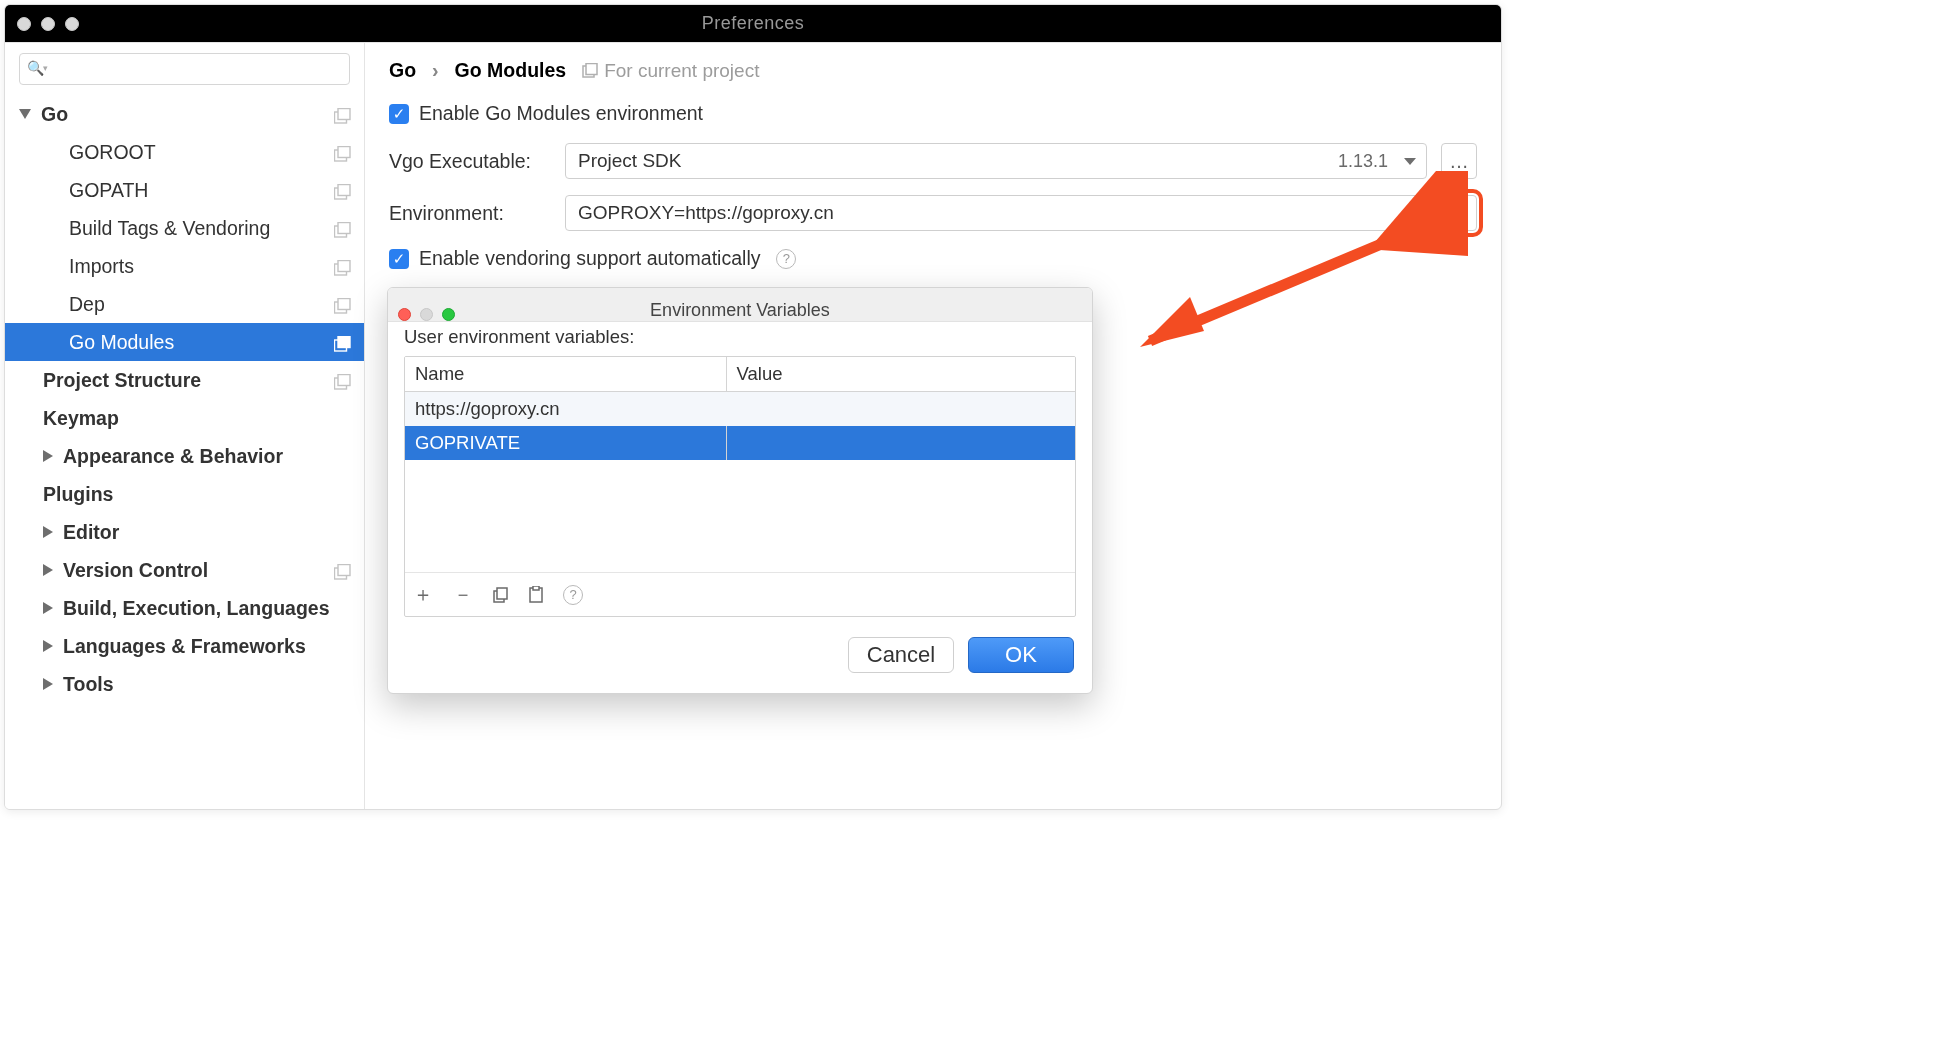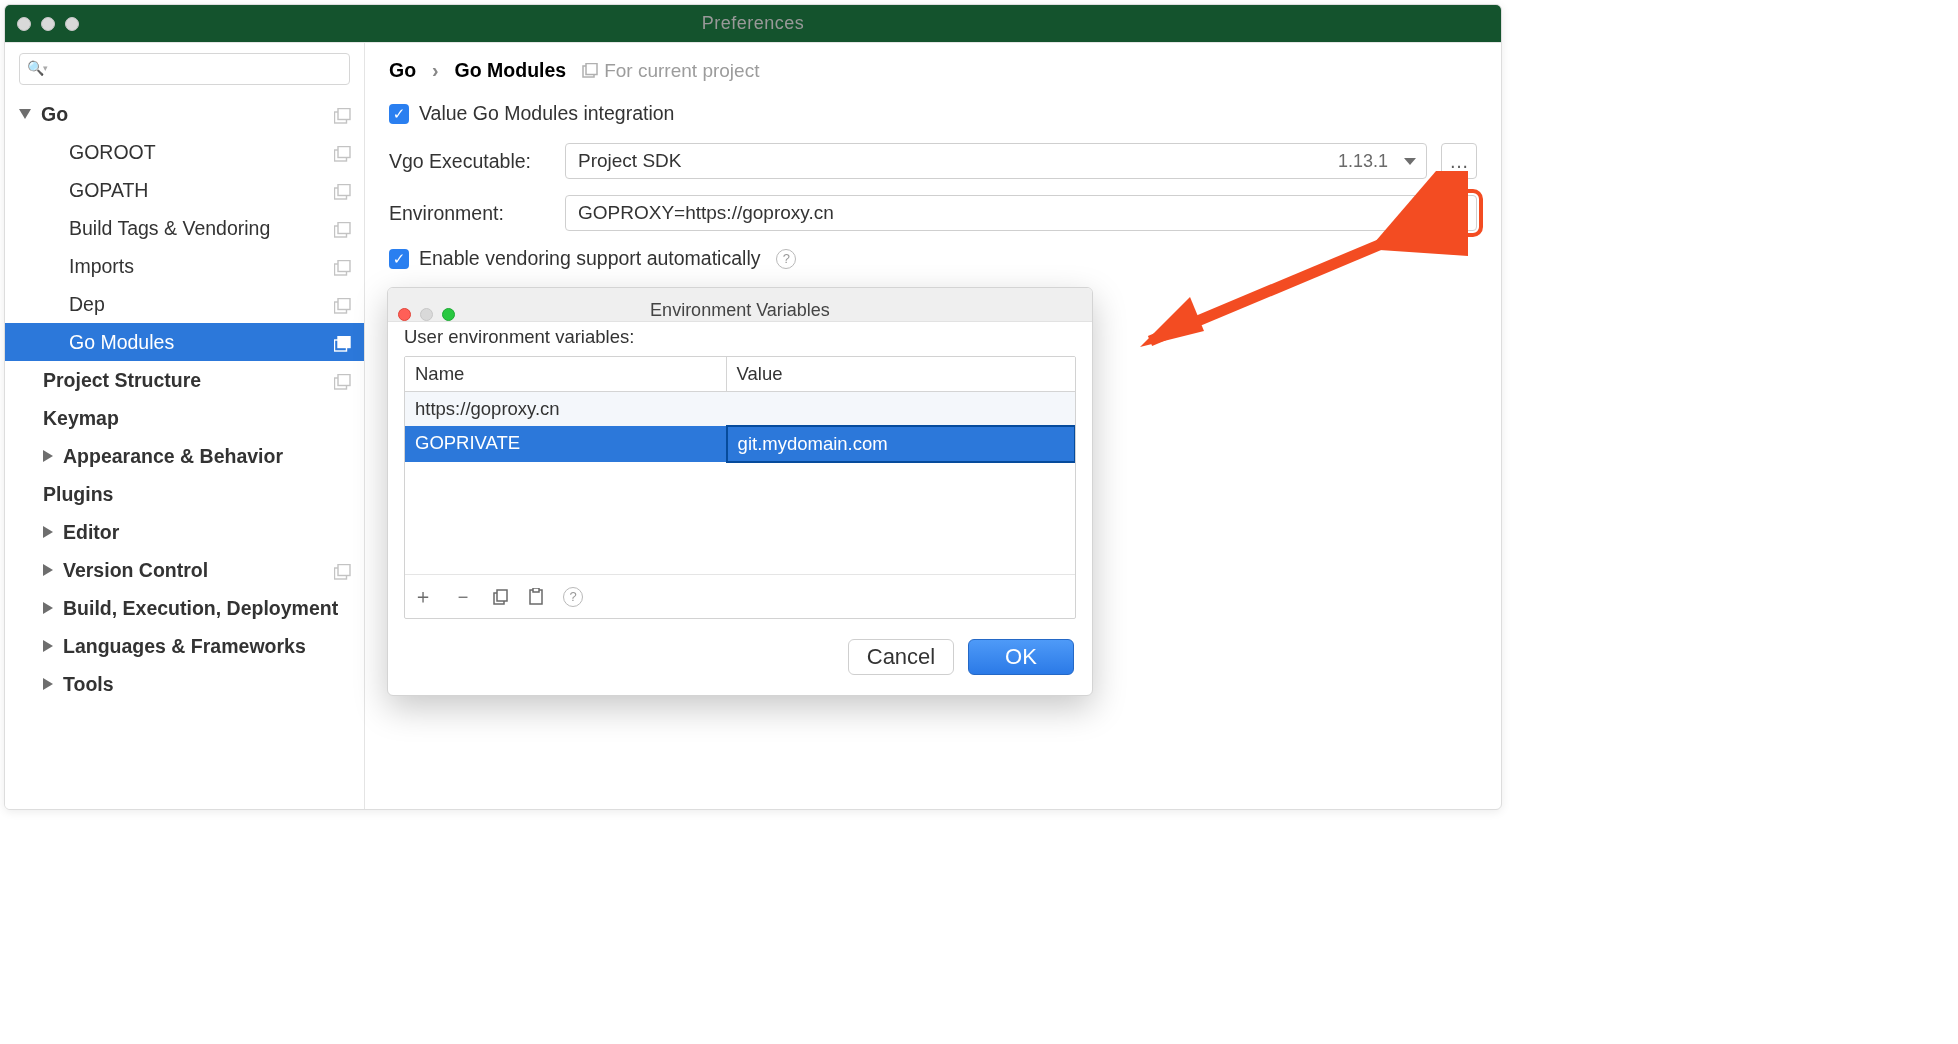--- a/index.html
+++ b/index.html
@@ -22,21 +22,21 @@
     border-radius: 6px;
     box-shadow: 0 2px 10px rgba(0,0,0,0.08);
     margin: 4px 0 0 4px;
     display: flex;
     flex-direction: column;
     overflow: hidden;
     position: relative;
   }
   .titlebar {
     height: 38px;
-    background: #14532d;
+    background: #000000;
     display: flex;
     align-items: center;
     border-bottom: 1px solid #e5e5e5;
     position: relative;
   }
   .traffic {
     display: flex;
     gap: 10px;
     margin-left: 12px;
     z-index: 2;
@@ -421,21 +421,21 @@
           <div class="tree-row level0b bold">
             <span class="caret right"></span>
             <span class="label">Version Control</span>
             <span class="proj-icon"><svg viewBox="0 0 18 16">
                 <rect x="0.5" y="4" width="12" height="11" fill="none" stroke="#888" stroke-width="1.4"></rect>
                 <rect x="4" y="0.5" width="12" height="11" fill="#fff" stroke="#888" stroke-width="1.4"></rect>
               </svg></span>
           </div>
           <div class="tree-row level0b bold">
             <span class="caret right"></span>
-            <span class="label">Build, Execution, Deployment</span>
+            <span class="label">Build, Execution, Languages</span>
           </div>
           <div class="tree-row level0b bold">
             <span class="caret right"></span>
             <span class="label">Languages &amp; Frameworks</span>
           </div>
           <div class="tree-row level0b bold">
             <span class="caret right"></span>
             <span class="label">Tools</span>
           </div>
         </div>
@@ -451,21 +451,21 @@
           <svg width="16" height="16" viewBox="0 0 16 16">
               <rect x="1" y="3" width="11" height="11" fill="none" stroke="#b0b0b0" stroke-width="1.5"></rect>
               <rect x="4" y="0.5" width="11" height="11" fill="#fff" stroke="#b0b0b0" stroke-width="1.5"></rect>
             </svg>
           <span>For current project</span>
         </span>
       </div>
 
       <div class="check-row">
         <div class="checkbox">✓</div>
-        <span>Value Go Modules integration</span>
+        <span>Enable Go Modules environment</span>
       </div>
 
       <div class="form-row">
         <label>Vgo Executable:</label>
         <div class="combo">
           <span>Project SDK</span>
           <span class="ver">1.13.1</span>
           <span class="dd"></span>
         </div>
         <div class="square-btn">
@@ -514,21 +514,20 @@
       <div class="env-table">
         <div class="env-head">
           <div class="env-col1">Name</div>
           <div class="env-col2">Value</div>
         </div>
         <div class="env-row alt">
           <div class="env-col2">https://goproxy.cn</div>
         </div>
         <div class="env-row sel">
           <div class="env-col1">GOPRIVATE</div>
-          <div class="env-col2">git.mydomain.com</div>
         </div>
         <div class="env-spacer"></div>
         <div class="env-toolbar">
           <span class="tb">＋</span>
           <span class="tb">－</span>
           <span class="tb">
             <svg width="16" height="16" viewBox="0 0 16 16">
                 <rect x="1" y="4" width="10" height="11" fill="none" stroke="#6a6a6a" stroke-width="1.5"></rect>
                 <rect x="4" y="1" width="10" height="11" fill="#fff" stroke="#6a6a6a" stroke-width="1.5"></rect>
               </svg>

